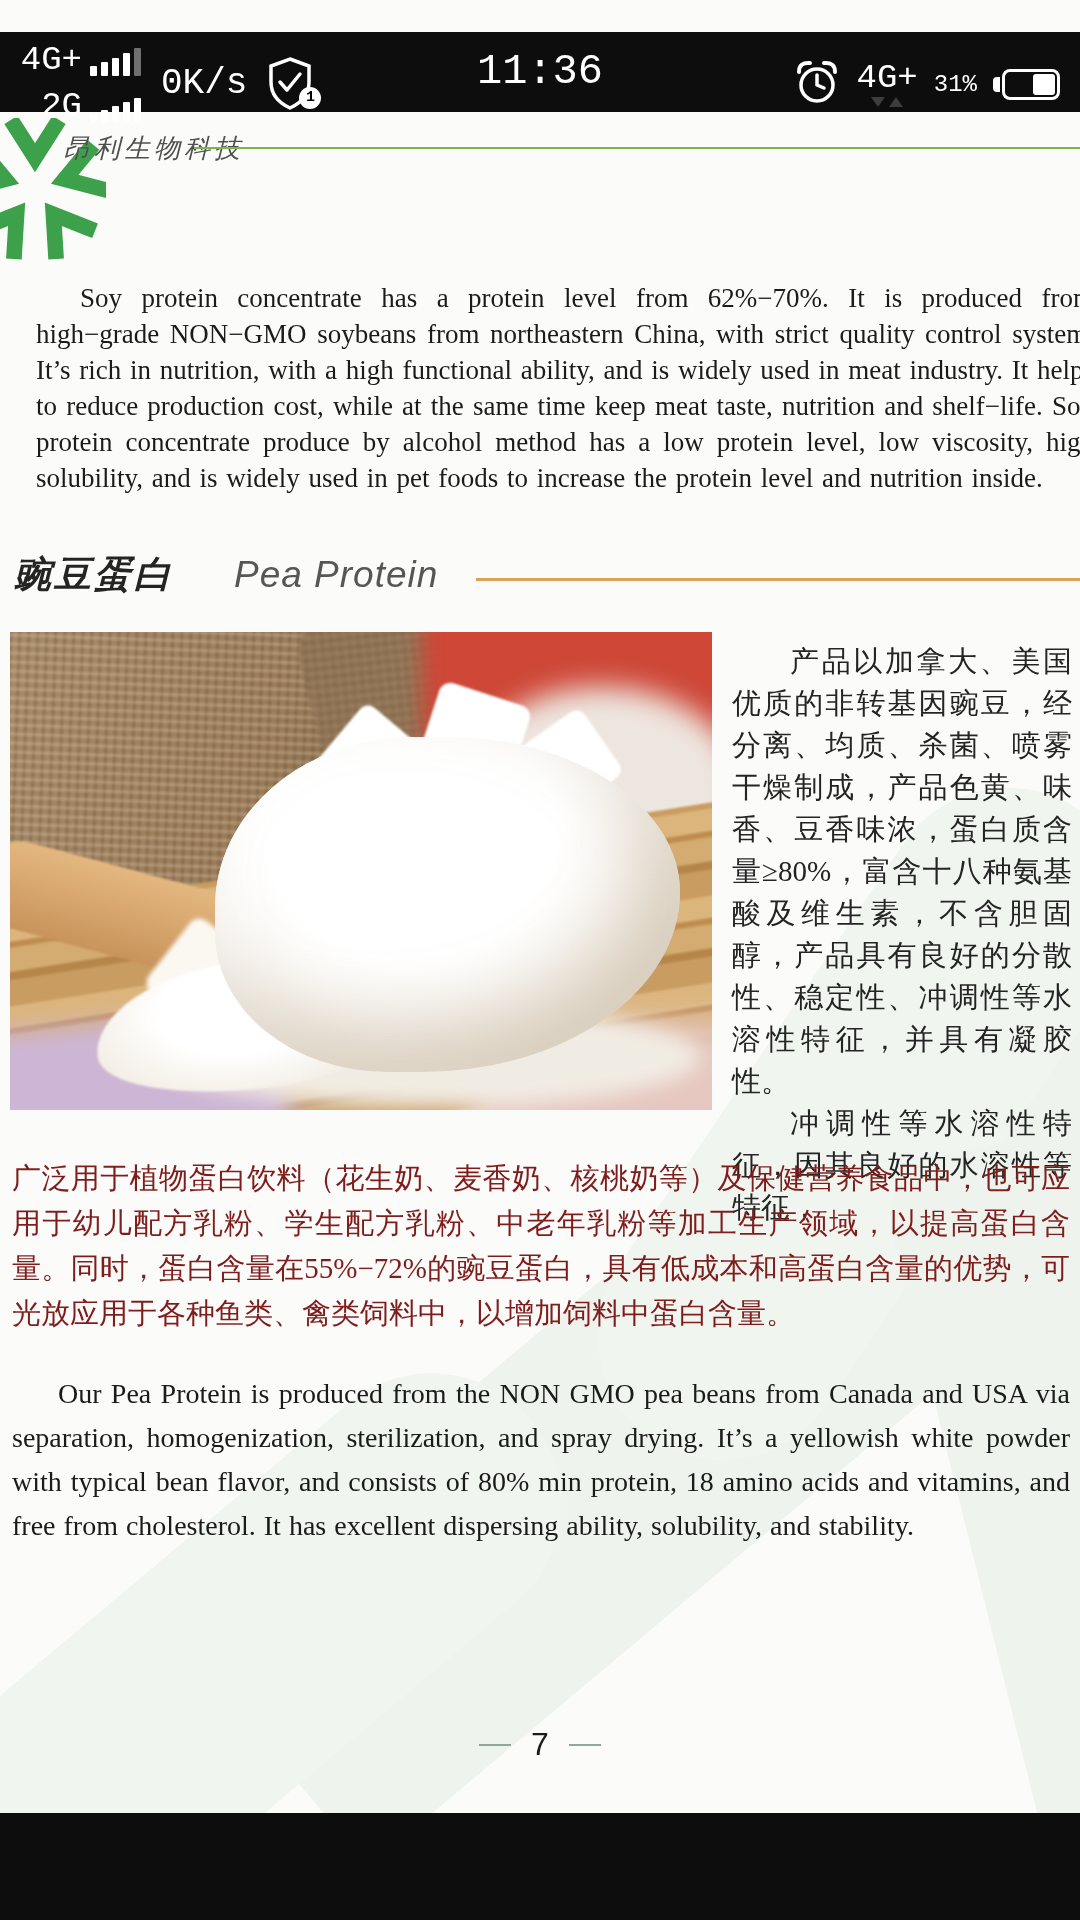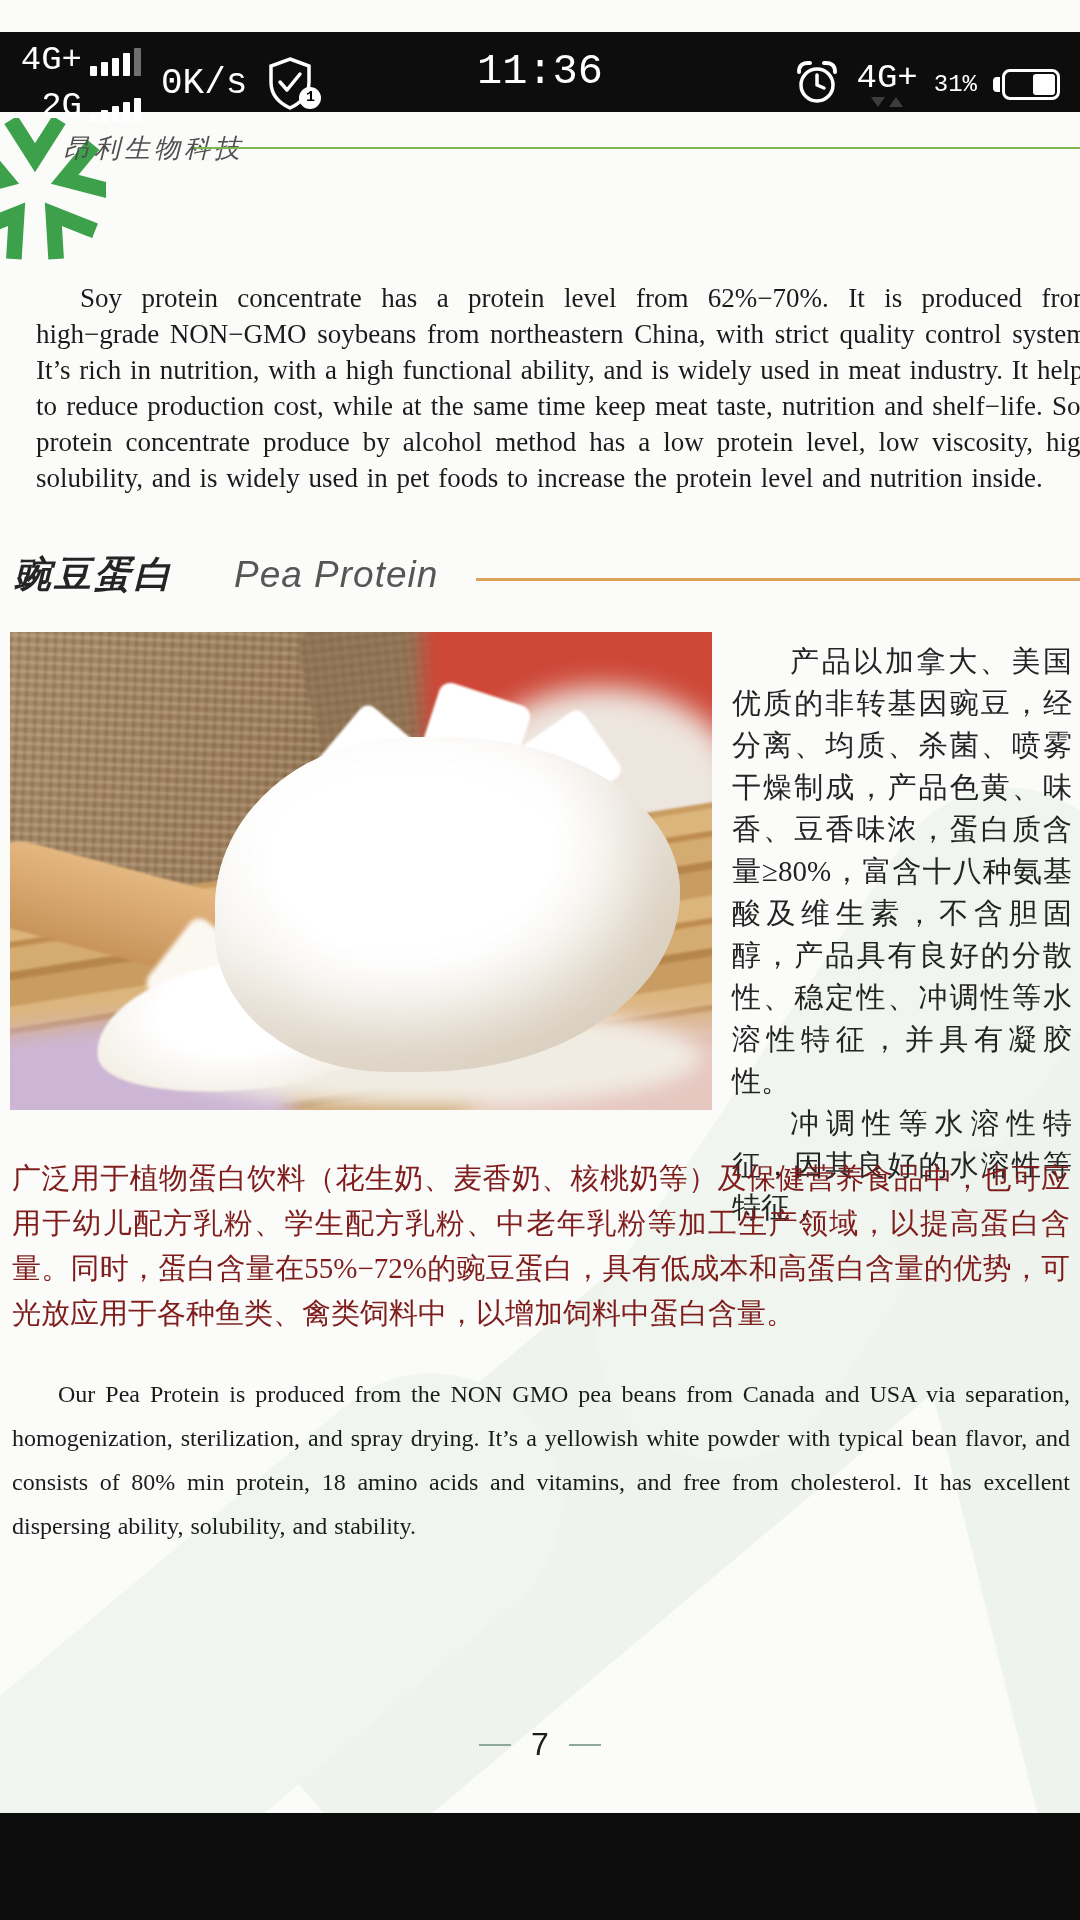--- a/index.html
+++ b/index.html
@@ -147,21 +147,21 @@
   }
   .zh-col p { text-indent:2em; }
   .zh-full {
     position:absolute; left:12px; top:1156px; width:1058px; z-index:2;
     font-size:29px; line-height:45px; text-align:justify; color:#7f1d1d;
   }
 
   
   .en-block { position:absolute; left:12px; top:1372px; width:1058px; z-index:2; }
   .en-block p {
-    font-size:24px; line-height:44px; text-align:justify; text-indent:46px;
+    font-size:28px; line-height:44px; text-align:justify; text-indent:46px;
     word-spacing:1px; color:#1b1b1b;
   }
 
   
   .page-num {
     position:absolute; left:0; right:0; top:1726px; z-index:2;
     display:flex; justify-content:center; align-items:center; gap:20px;
   }
   .pn-dash { width:32px; height:2px; background:#8fa89b; }
   .pn-num { font-size:32px; color:#1c1c1c; font-family:"Liberation Sans","DejaVu Sans",sans-serif; }

